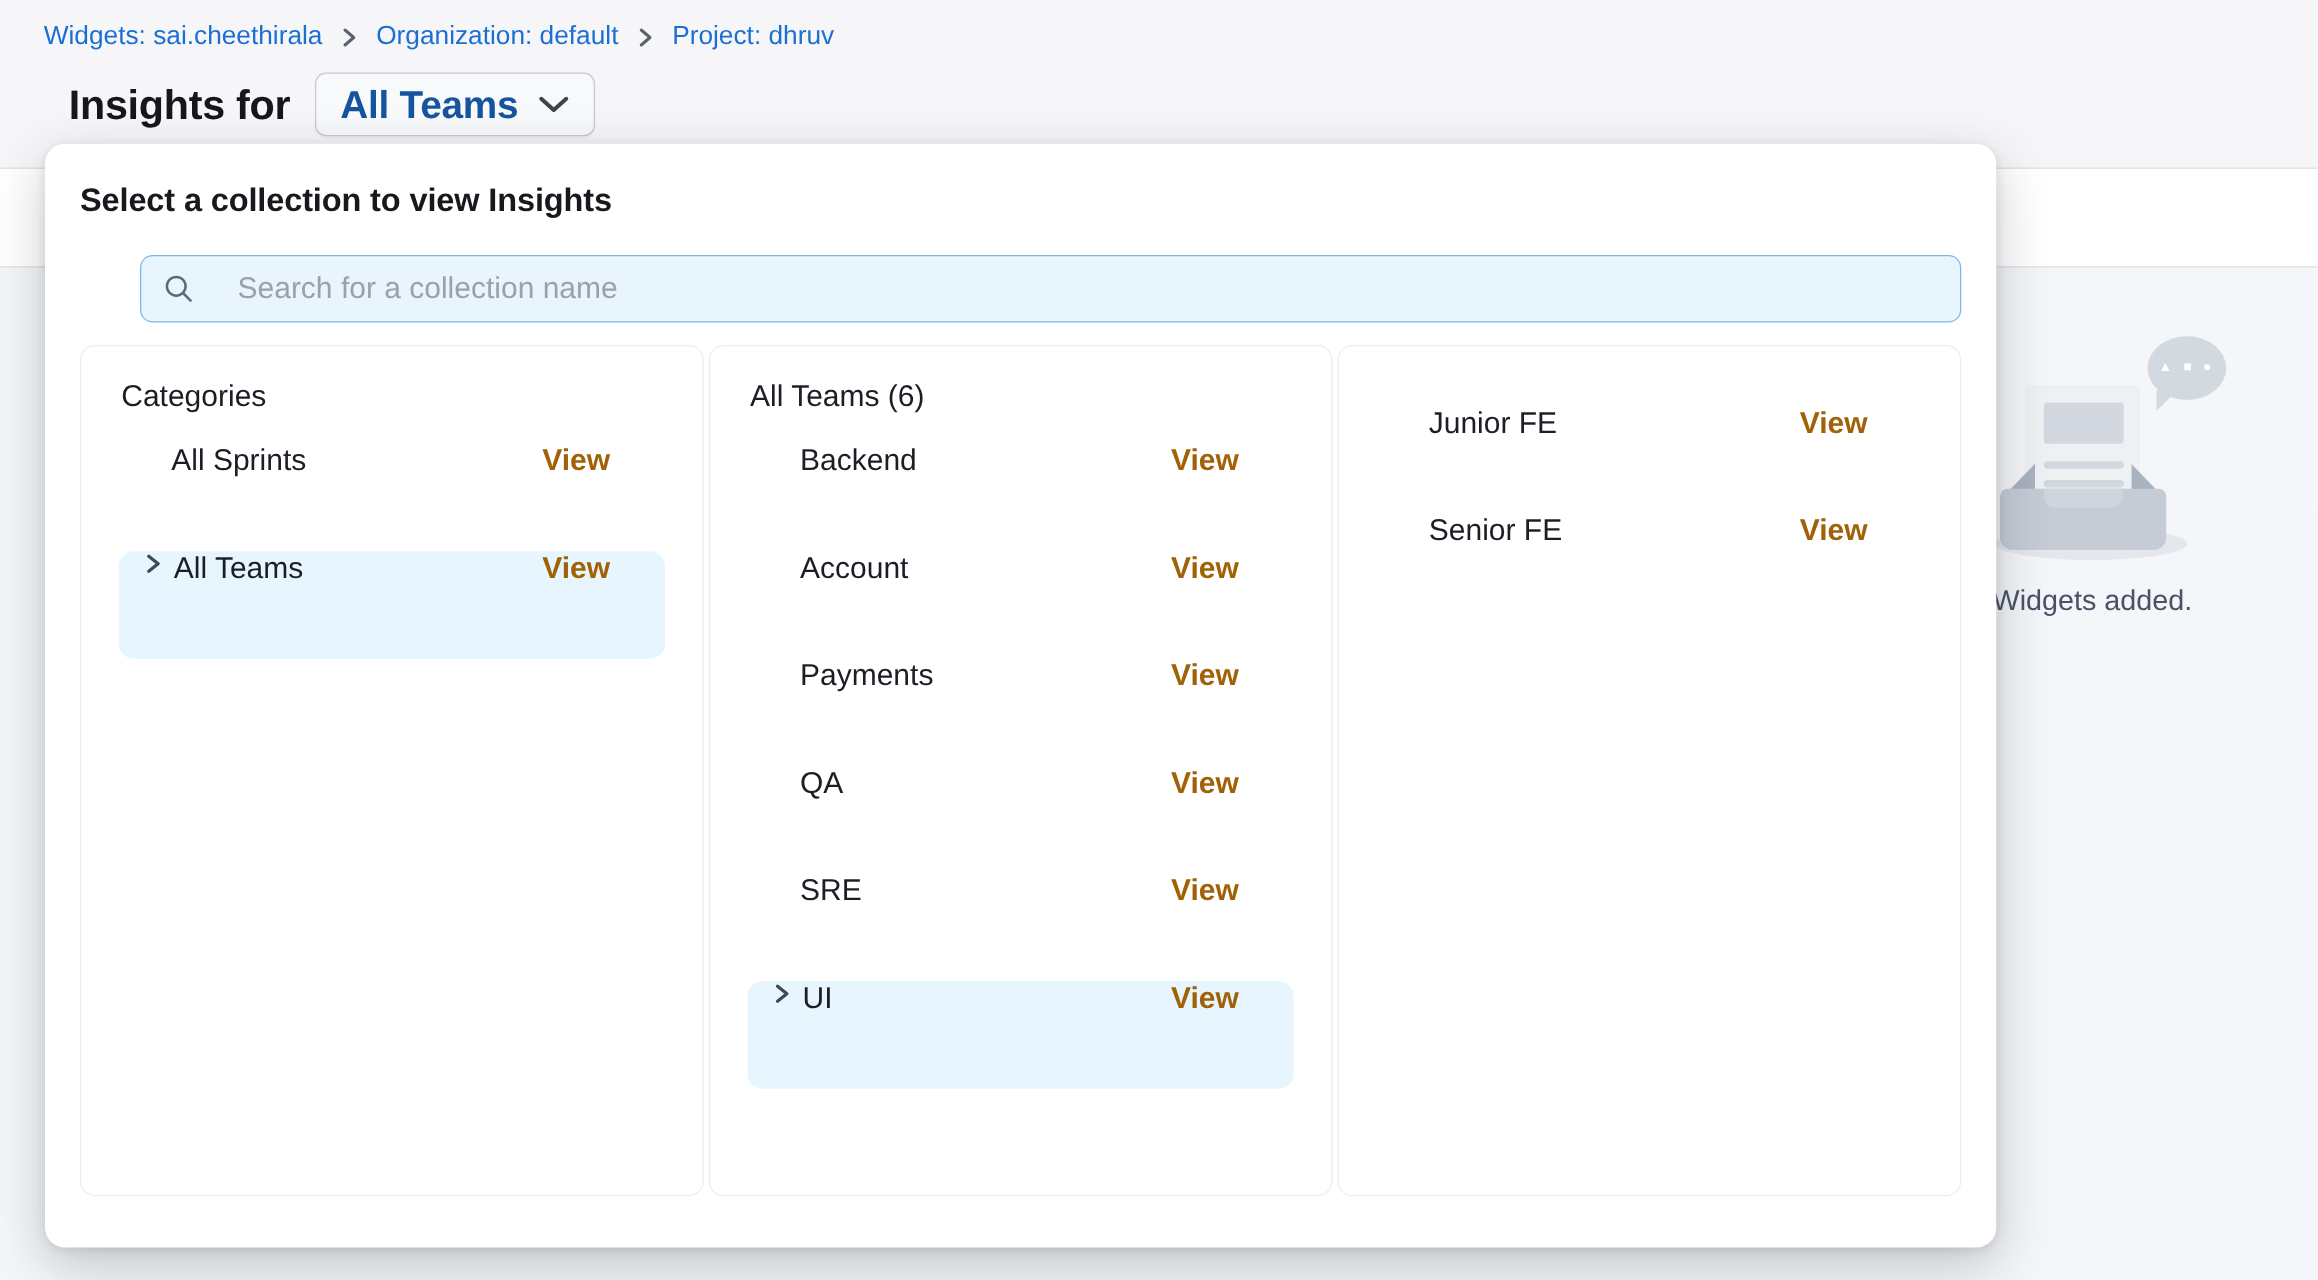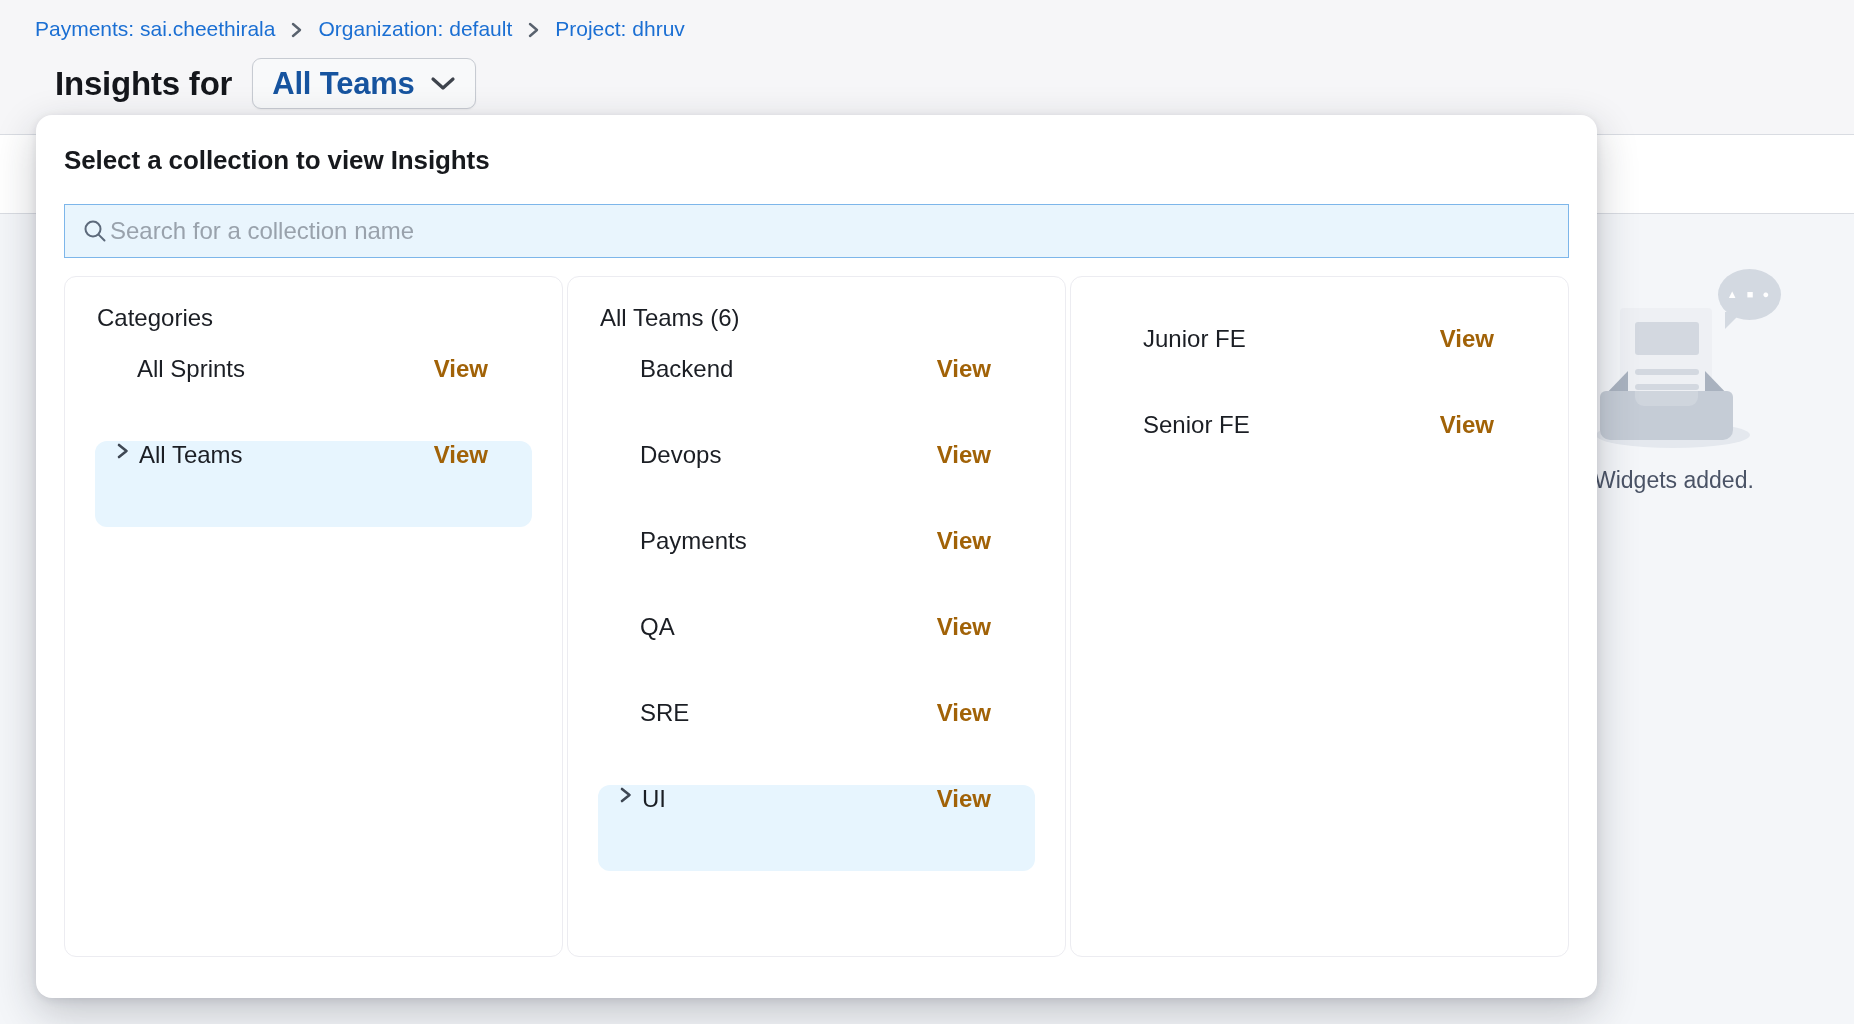--- a/index.html
+++ b/index.html
@@ -53,21 +53,21 @@
   .es-bubble-dots { color:#ffffff; font-size:11px; letter-spacing:3px; line-height:1; }
   .es-text { position:absolute; left:1594px; top:467px; font-size:23px; color:#4a5366; }
 
   
   .modal { position:absolute; left:36px; top:115px; width:1561px; height:883px;
     background:#ffffff; border-radius:16px; z-index:5; padding:30px 28px;
     box-shadow:0 14px 42px rgba(28,32,46,0.24), 0 2px 8px rgba(28,32,46,0.10); }
   .modal-title { font-size:26px; font-weight:bold; color:#17191d; letter-spacing:-0.1px; }
 
   .search-box { margin-top:28px; height:54px; background:#e9f5fd; border:1.5px solid #7db6ea;
-    border-radius:0; display:flex; align-items:center; padding:0 17px; gap:0; }
+    border-radius:10px; display:flex; align-items:center; padding:0 17px; gap:32px;margin-left:48px; }
   .search-input { flex:1; border:none; outline:none; background:transparent;
     font-size:24px; color:#2a2e35; font-family:inherit; }
   .search-input::placeholder { color:#99a2ac; }
 
   .columns { margin-top:18px; display:flex; gap:4px; height:681px; }
   .card { flex:1; background:#ffffff; border:1px solid #ececf1; border-radius:12px;
     padding:26px 30px 0 30px; overflow:hidden; }
   .card-header { font-size:24px; color:#1b1e24; margin-left:2px; line-height:30px; }
   .rows { margin-top:22px; }
   .row { height:86px; display:flex; align-items:flex-start; border-radius:12px;
@@ -82,21 +82,21 @@
 </head>
 <body>
 
 <div class="stage">
 
   <div class="band-top"></div>
   <div class="band-toolbar"></div>
   <div class="band-content"></div>
 
   <nav class="breadcrumb">
-    <a class="crumb">Payments: sai.cheethirala</a>
+    <a class="crumb">Widgets: sai.cheethirala</a>
     <span class="crumb-sep">
       <svg width="13" height="18" viewBox="0 0 13 18">
           <path d="M3 3 L10 9 L3 15" fill="none" stroke="#59626e" stroke-width="2.4" stroke-linecap="round" stroke-linejoin="round"></path>
         </svg>
     </span>
     <a class="crumb">Organization: default</a>
     <span class="crumb-sep">
       <svg width="13" height="18" viewBox="0 0 13 18">
           <path d="M3 3 L10 9 L3 15" fill="none" stroke="#59626e" stroke-width="2.4" stroke-linecap="round" stroke-linejoin="round"></path>
         </svg>
@@ -169,21 +169,21 @@
       </div>
 
       <div class="card">
         <div class="card-header">All Teams (6)</div>
         <div class="rows">
           <div class="row">
             <span class="label">Backend</span>
             <a class="view">View</a>
           </div>
           <div class="row">
-            <span class="label">Devops</span>
+            <span class="label">Account</span>
             <a class="view">View</a>
           </div>
           <div class="row">
             <span class="label">Payments</span>
             <a class="view">View</a>
           </div>
           <div class="row">
             <span class="label">QA</span>
             <a class="view">View</a>
           </div>

